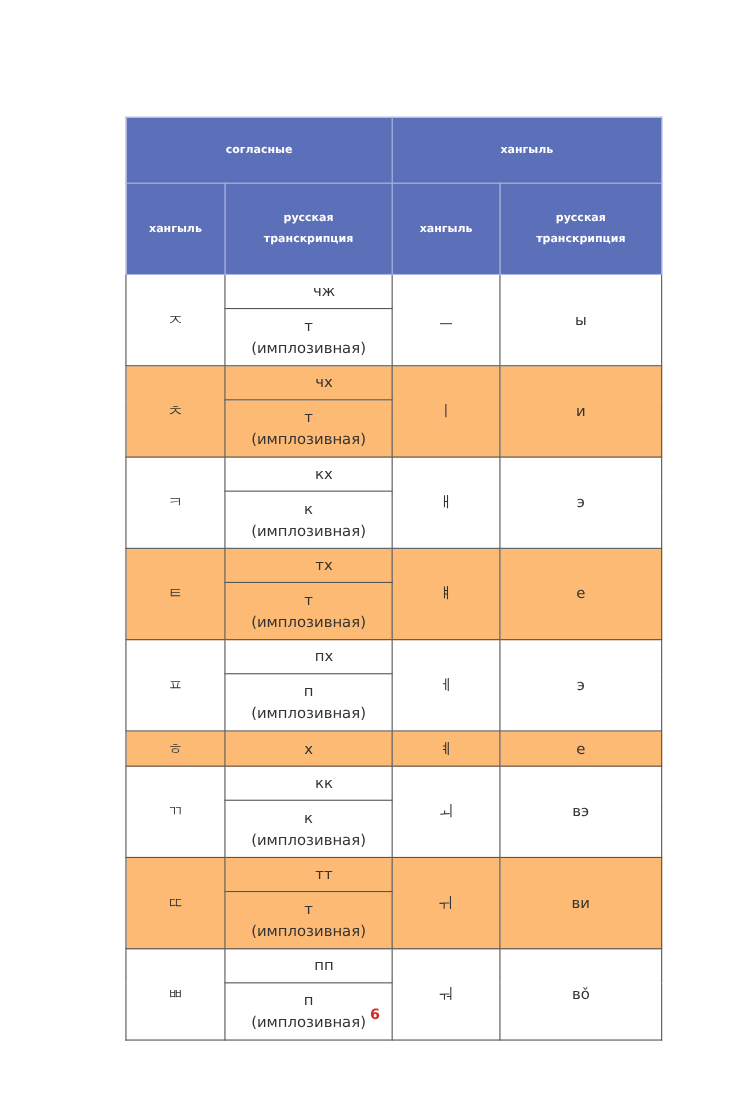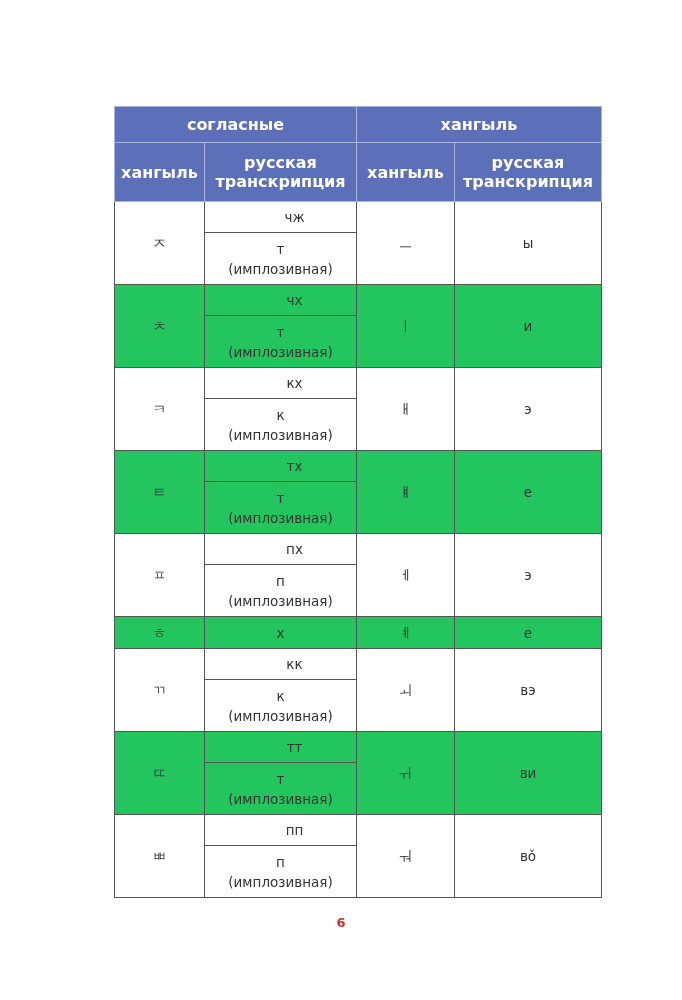--- a/index.html
+++ b/index.html
@@ -1,24 +1,24 @@
 <!DOCTYPE html>
 <html><head>
 <meta charset="utf-8">
 <style>
   html, body { margin:0; padding:0; background:#ffffff; }
   body { width:682px; height:1000px; position:relative; font-family:"DejaVu Sans", sans-serif; color:#333; }
   .table-wrap { position:absolute; left:114px; top:106px; width:487px; }
   table { border-collapse:collapse; width:487px; table-layout:fixed; font-size:13.5px; }
   col.c1 { width:90px; } col.c2 { width:152px; } col.c3 { width:98px; } col.c4 { width:147px; }
-  th { background:#5b70b8; color:#ffffff; font-weight:bold; font-size:16px; border:1px solid #a9b4dc; line-height:19px; padding:4px; }
+  th { background:#5b70b8; color:#ffffff; font-weight:bold; font-size:10px; border:1px solid #a9b4dc; line-height:19px; padding:16px; }
   th.top { height:27px; }
   th.sub { height:50px; }
   td { border:1px solid #555; text-align:center; vertical-align:middle; padding:0; line-height:20px; color:#333; }
-  tr.shade td { background:#22c55e; }
+  tr.shade td { background:#fdba74; }
   td.sub-a { height:30px;padding-left:28px; }
   td.sub-b { height:51px; }
   td.single { height:31px; }
   td.hangul { font-size:14px; }
   .page-num { position:absolute; left:0; width:682px; top:915px; text-align:center; color:#d22b2b; font-weight:bold; font-size:13px; }
 </style>
 </head>
 <body>
 
 <div class="table-wrap">

